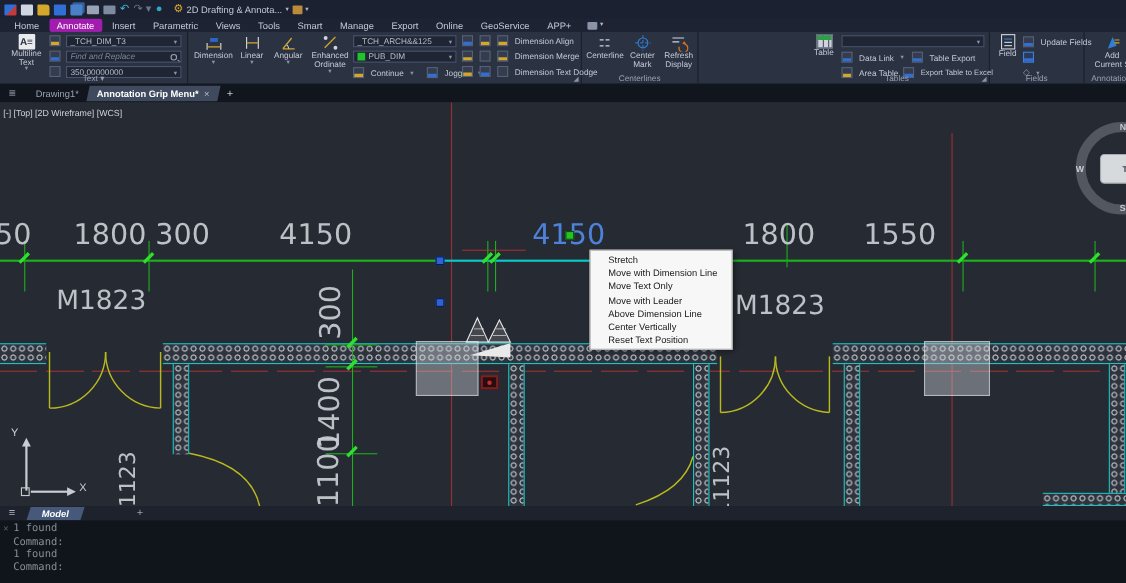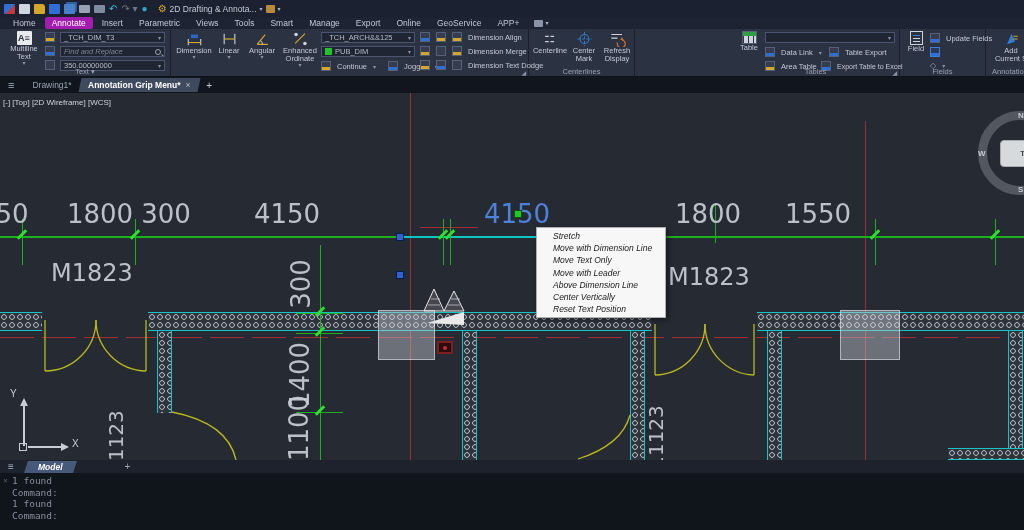--- a/index.html
+++ b/index.html
@@ -97,21 +97,21 @@
   #vc-top { position:absolute; left:22px; top:29px; width:56px; height:27px; background:#d7dadd;
             border:1px solid #a7acb4; border-radius:4px; color:#3a3f46; font-size:7.5px;
             font-weight:bold; display:flex; align-items:center; justify-content:center; }
   .ucs-line { position:absolute; background:#c8cdd3; }
   .ucs-lab { position:absolute; color:#c8cdd3; font-size:10px; }
 
   
   #ctxmenu { position:absolute; left:536px; top:227px; width:130px; background:#f7f7f7;
              border:1px solid #b0b0b0; box-shadow:2px 2px 5px rgba(0,0,0,.45); padding:2px 0; z-index:50; }
   .ctx-item { height:12.2px; line-height:12.2px; padding-left:16px; color:#1a1a1a; font-size:8.5px;
-              white-space:nowrap;font-style:italic; }
+              white-space:nowrap; }
 
   
   #modelbar { position:absolute; left:0; top:460px; width:1024px; height:13px; background:#1d222c;
               display:flex; align-items:center; }
   #mb-burger { color:#aab2c0; font-size:10px; margin:0 8px; }
   #model-tab { background:#47597a; color:#fff; font-size:8.5px; font-weight:bold; font-style:italic;
                padding:1px 12px; transform:skewX(-18deg); margin-left:4px; }
   #model-tab > span { display:inline-block; transform:skewX(18deg); }
   #mb-add { color:#9aa3b2; font-size:10px; margin-left:50px; }
 

